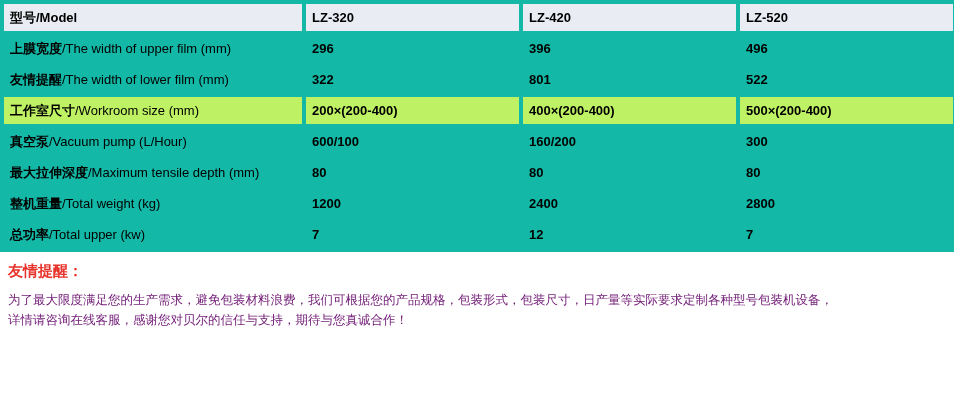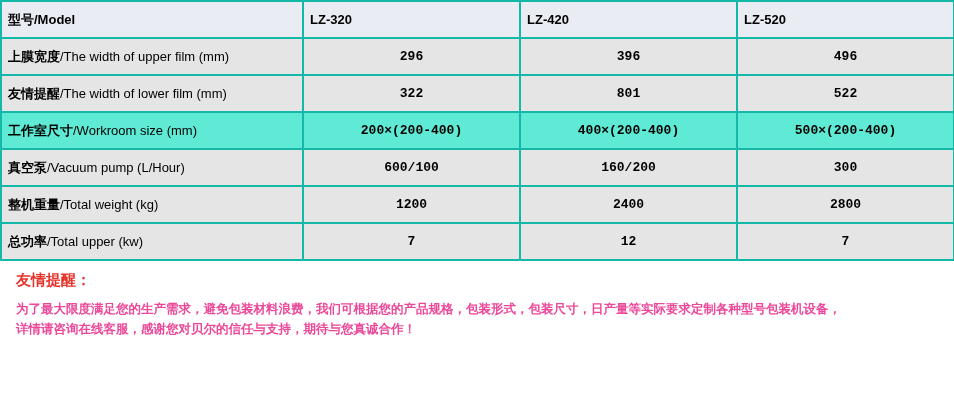--- a/index.html
+++ b/index.html
@@ -18,71 +18,68 @@
   .wrap {
     width: 954px;
     box-sizing: border-box;
   }
   table.spec {
     width: 954px;
     border-collapse: collapse;
     table-layout: fixed;
   }
   table.spec td {
-    border: 2px solid #14b8a6;
-    height: 37px;
+    border: 4px solid #14b8a6;
+    height: 31px;
     box-sizing: border-box;
     padding: 2px 6px;
   }
   .col-label { width: 302px; }
   .col-val { width: 217px; }
   .label-cell {
     text-align: left;
     font-size: 13px;
   }
   .label-cn {
     font-weight: bold;
   }
   .label-en {
     font-weight: normal;
   }
   .val-cell {
-    text-align: center;
     font-weight: bold;
     font-size: 13px;
-    font-family: Liberation Mono, monospace;
   }
   .row-head td {
     background: #e9ecf2;
     font-weight: bold;
     height: 34px;
   }
   .row-head td.label-cell {
     text-align: left;
   }
   .row-alt td {
-    background: #5eead4;
+    background: #bef264;
   }
   .row-plain td {
-    background: #e5e5e5;
+    background: #14b8a6;
   }
   .notes {
-    padding: 10px 4px 0 16px;
+    padding: 10px 4px 0 8px;
   }
   .notes-title {
     color: #e8332a;
     font-weight: bold;
     font-size: 15px;
     margin-bottom: 9px;
   }
   .notes-line {
     font-size: 12.5px;
-    color: #ec4899;
+    color: #701a75;
     line-height: 20px;
-    font-weight: bold;
   }
 </style>
 </head>
 <body>
 
 <div class="wrap">
 
   <table class="spec">
     <colgroup>
       <col class="col-label">
@@ -120,20 +117,26 @@
       </tr>
 
       <tr class="row-plain">
         <td class="label-cell"><span class="label-cn">真空泵</span><span class="label-en">/Vacuum pump (L/Hour)</span></td>
         <td class="val-cell">600/100</td>
         <td class="val-cell">160/200</td>
         <td class="val-cell">300</td>
       </tr>
 
 
+      <tr class="row-plain">
+        <td class="label-cell"><span class="label-cn">最大拉伸深度</span><span class="label-en">/Maximum tensile depth (mm)</span></td>
+        <td class="val-cell">80</td>
+        <td class="val-cell">80</td>
+        <td class="val-cell">80</td>
+      </tr>
 
       <tr class="row-plain">
         <td class="label-cell"><span class="label-cn">整机重量</span><span class="label-en">/Total weight (kg)</span></td>
         <td class="val-cell">1200</td>
         <td class="val-cell">2400</td>
         <td class="val-cell">2800</td>
       </tr>
 
       <tr class="row-plain">
         <td class="label-cell"><span class="label-cn">总功率</span><span class="label-en">/Total upper (kw)</span></td>

